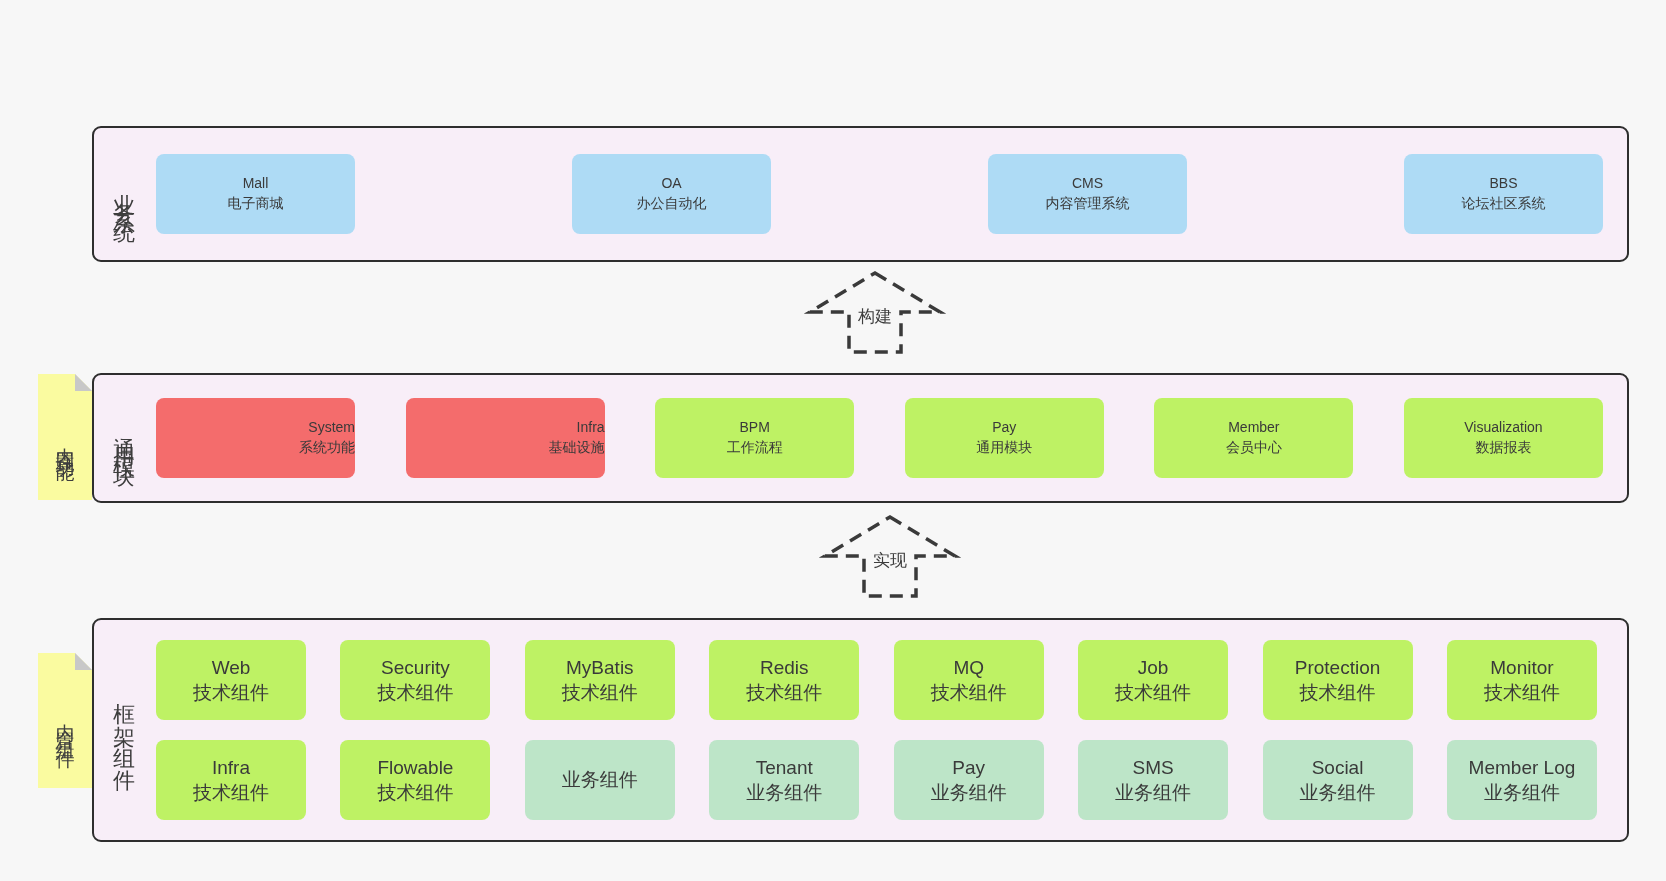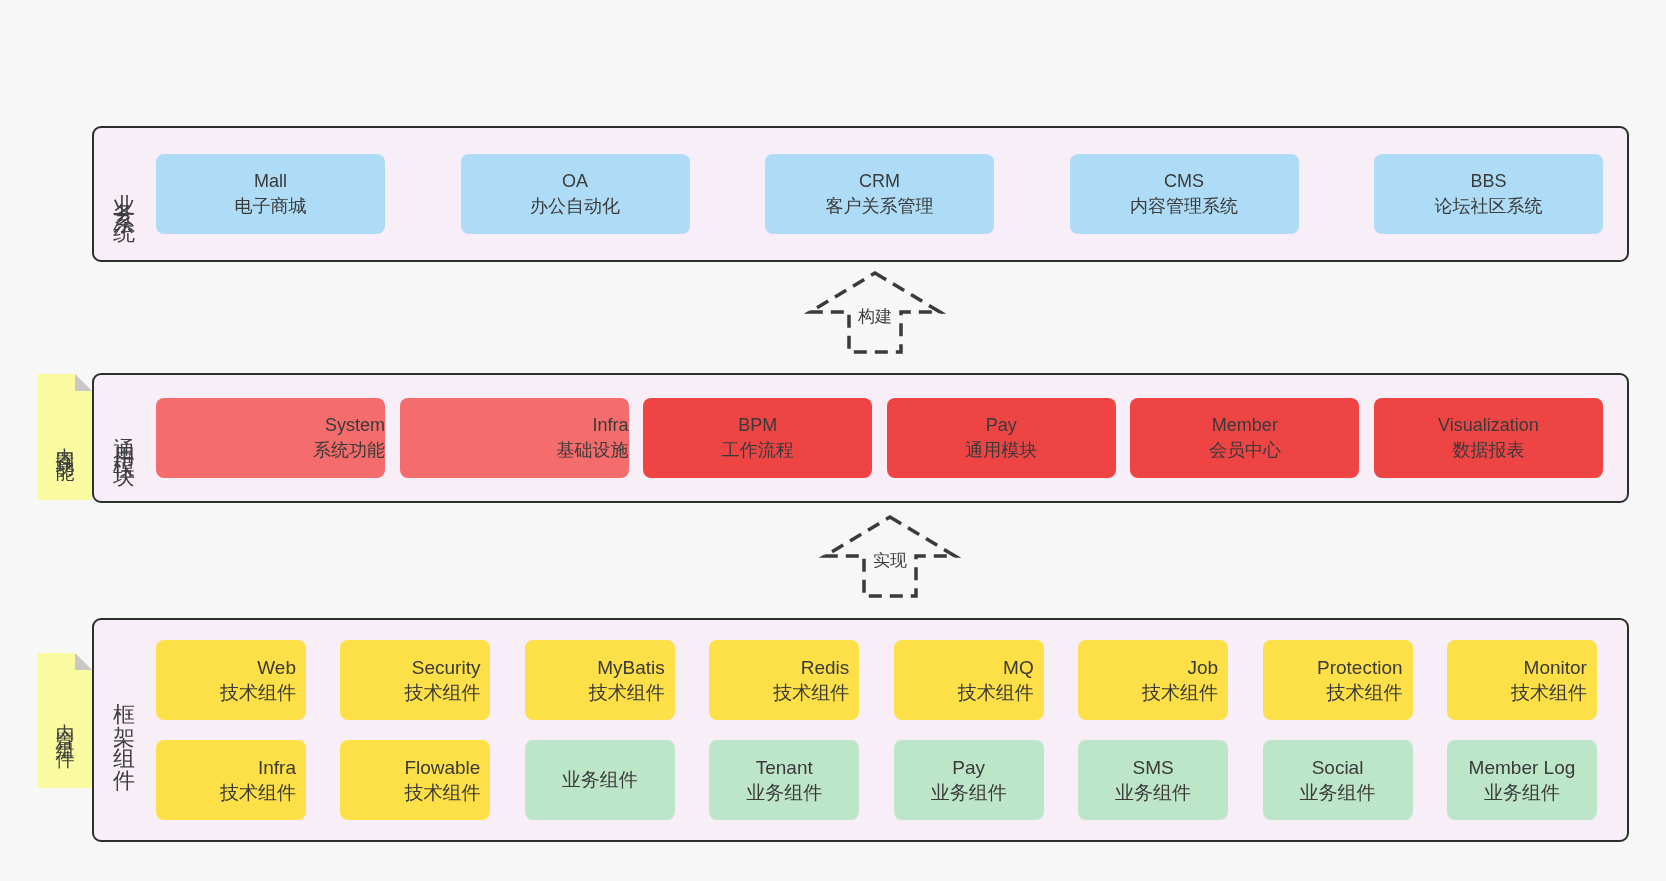--- a/index.html
+++ b/index.html
@@ -38,26 +38,26 @@
     align-items:stretch; right:30px;
   }
   .rowline { display:flex; justify-content:space-between; }
 
   
   .box {
     box-sizing:border-box; border-radius:8px;
     display:flex; flex-direction:column; align-items:center; justify-content:center;
     text-align:center; color:#3a3a3a;
   }
-  .b6 { width:229px; height:80px; font-size:18px; line-height:1.4; }
+  .b6 { width:199px; height:80px; font-size:14px; line-height:1.4; }
   .b8 { width:150px; height:80px; font-size:19px; line-height:1.32; padding:0 10px; }
   .blue       { background:#aedbf5; }
   .red        { background:#f46c6c;align-items:flex-end; }
-  .pink       { background:#ef4444; }
-  .green      { background:#fde047;align-items:flex-end; }
+  .pink       { background:#bef264; }
+  .green      { background:#bef264; }
   .lightgreen { background:#bde5c8; }
 
   
   .note {
     position:absolute; width:54px; background:#fafba0; z-index:0;
     display:flex; align-items:center; justify-content:center;
   }
   #note-functions  { left:38px; top:374px; height:126px; }
   #note-components { left:38px; top:653px; height:135px; }
   .note::before {
@@ -97,24 +97,20 @@
   <div class="layer-content">
     <div class="box b6 blue">
       <div>Mall</div>
       <div>电子商城</div>
     </div>
     <div class="box b6 blue">
       <div>OA</div>
       <div>办公自动化</div>
     </div>
     <div class="box b6 blue">
-      <div>CRM</div>
-      <div>客户关系管理</div>
-    </div>
-    <div class="box b6 blue">
       <div>CMS</div>
       <div>内容管理系统</div>
     </div>
     <div class="box b6 blue">
       <div>BBS</div>
       <div>论坛社区系统</div>
     </div>
   </div>
 </section>
 

